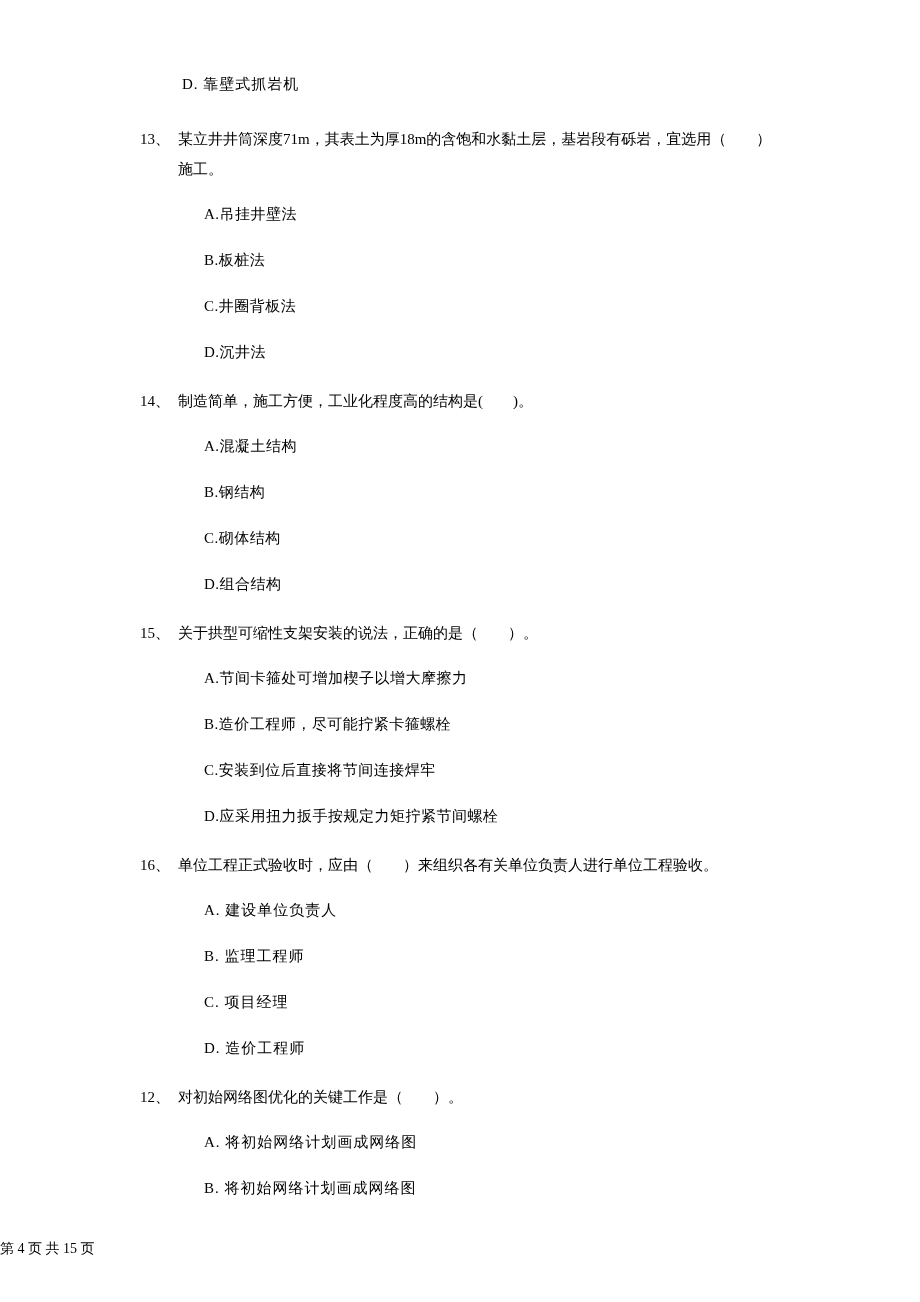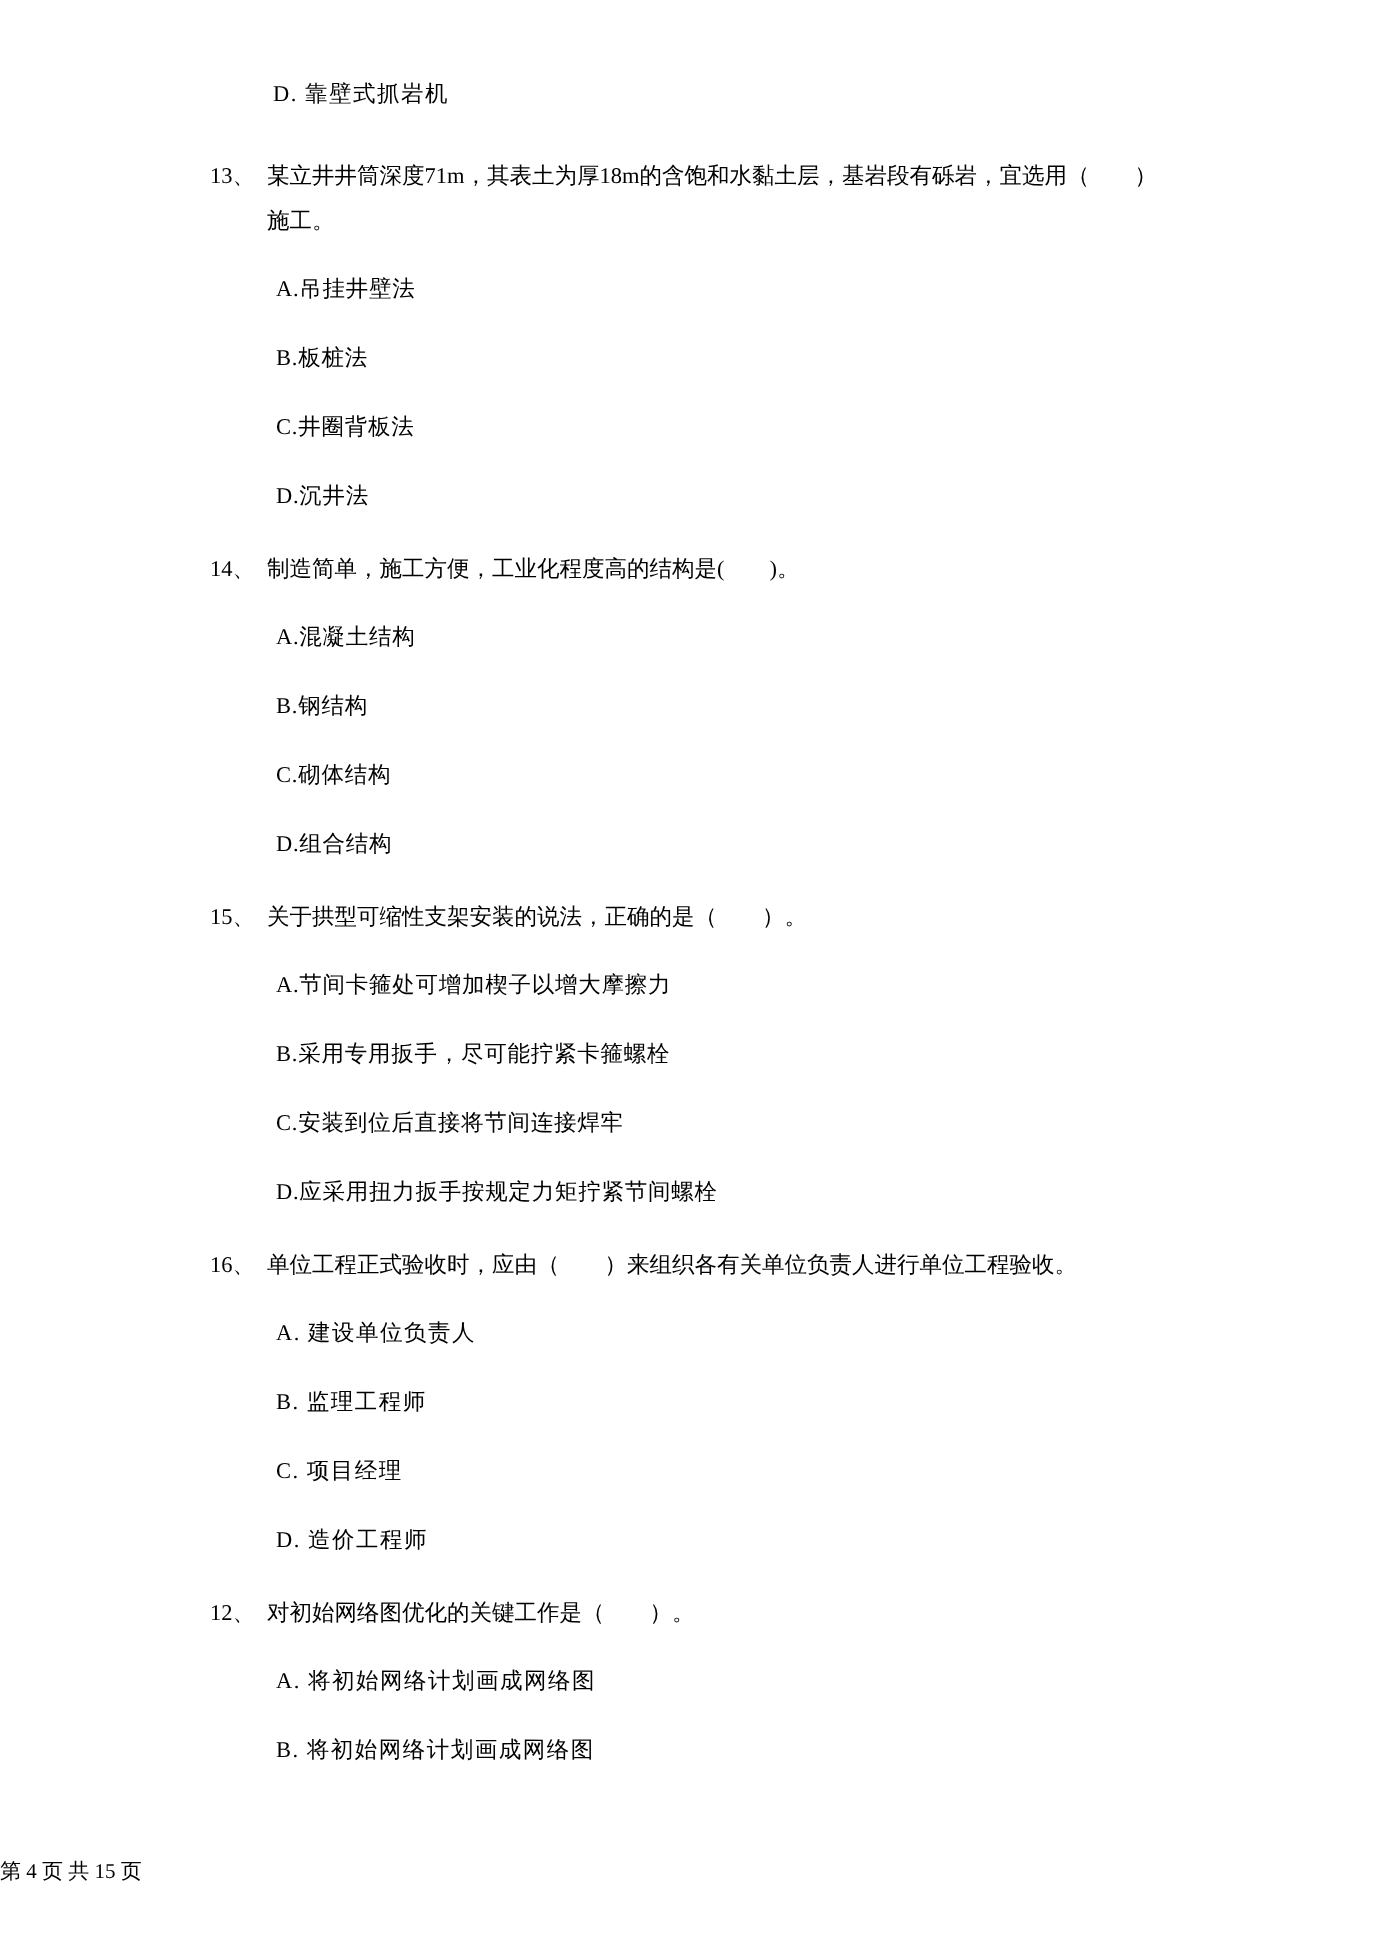--- a/index.html
+++ b/index.html
@@ -7,21 +7,21 @@
       width: 920px;
       height: 1302px;
       background: #fff;
       font-family: "SimSun", "宋体", serif;
       font-size: 15px;
       color: #000;
       line-height: 1.6;
       position: relative;
     }
     .content {
-      padding: 51px 140px 0 140px;
+      padding: 72px 140px 0 140px;
     }
     .option-d-orphan {
       margin-left: 42px;
       margin-bottom: 28px;
       letter-spacing: 1px;
     }
     .question {
       margin-bottom: 16px;
     }
     .q-stem {
@@ -30,21 +30,21 @@
       line-height: 2;
     }
     .q-num {
       flex-shrink: 0;
       min-width: 38px;
     }
     .q-text {
       flex: 1;
     }
     .options {
-      margin-left: 44px;
+      margin-left: 64px;
     }
     .option {
       margin-bottom: 22px;
       letter-spacing: 0.5px;
     }
     .option-spaced {
       letter-spacing: 1px;
     }
     .footer {
       position: absolute;
@@ -88,21 +88,21 @@
     </div>
   </div>
 
   <div class="question">
     <div class="q-stem">
       <span class="q-num">15、</span>
       <span class="q-text">关于拱型可缩性支架安装的说法，正确的是（　　）。</span>
     </div>
     <div class="options">
       <div class="option">A.节间卡箍处可增加楔子以增大摩擦力</div>
-      <div class="option">B.采用专用扳手，尽可能拧紧卡箍螺栓</div>
+      <div class="option">B.造价工程师，尽可能拧紧卡箍螺栓</div>
       <div class="option">C.安装到位后直接将节间连接焊牢</div>
       <div class="option">D.应采用扭力扳手按规定力矩拧紧节间螺栓</div>
     </div>
   </div>
 
   <div class="question">
     <div class="q-stem">
       <span class="q-num">16、</span>
       <span class="q-text">单位工程正式验收时，应由（　　）来组织各有关单位负责人进行单位工程验收。</span>
     </div>

